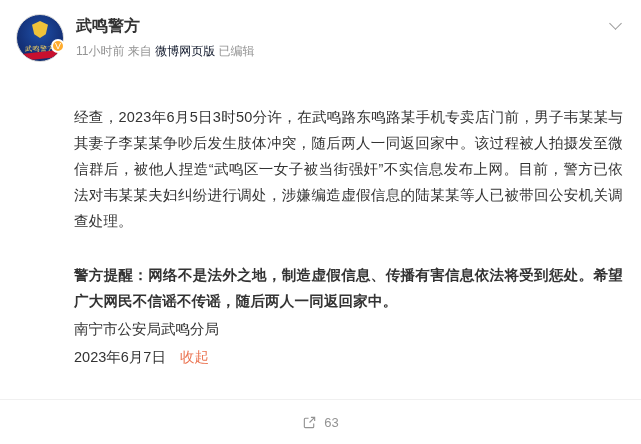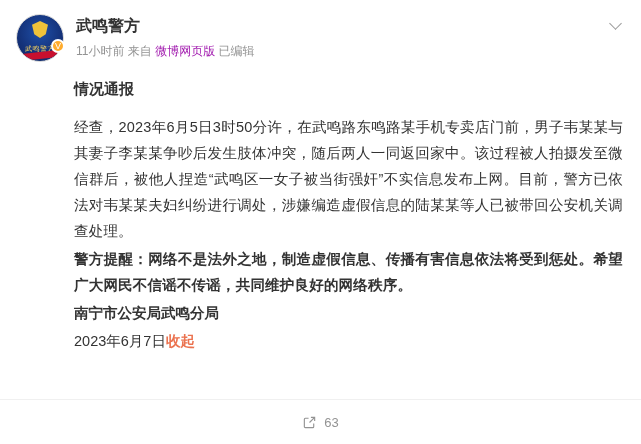--- a/index.html
+++ b/index.html
@@ -100,21 +100,21 @@
     color: #333333;
     line-height: 20px;
   }
   .meta-line {
     margin-top: 7px;
     font-size: 12px;
     color: #939393;
     line-height: 16px;
   }
   .meta-line .src-link {
-    color: #a21caf;
+    color: #0f172a;
   }
   .chevron {
     position: absolute;
     right: 18px;
     top: 18px;
     width: 12px;
     height: 12px;
     cursor: pointer;
   }
   .chevron::before {
@@ -140,36 +140,34 @@
     color: #333333;
     margin-bottom: 12px;
     font-size: 15px;
   }
   .para {
     margin: 0 0 2px 0;
     text-align: justify;
     letter-spacing: 0.2px;
   }
   .para.gap {
-    margin-top: 0;
+    margin-top: 28px;
   }
   .para.bold {
     font-weight: bold;
   }
   .sign {
-    font-weight: bold;
   }
   .date-line {
     margin-top: 2px;
   }
   .collapse-link {
     color: #eb7350;
     cursor: pointer;
-    margin-left: 0;
-    font-weight: bold;
+    margin-left: 14px;
   }
   
   .divider {
     position: absolute;
     left: 0;
     right: 0;
     bottom: 44px;
     height: 1px;
     background: #f0f0f0;
   }
@@ -219,23 +217,22 @@
         <span>来自</span>
         <span class="src-link">微博网页版</span>
         <span>已编辑</span>
       </div>
     </div>
 
     <div class="chevron"></div>
   </div>
 
   <div class="content">
-    <div class="title-line">情况通报</div>
     <p class="para gap">经查，2023年6月5日3时50分许，在武鸣路东鸣路某手机专卖店门前，男子韦某某与其妻子李某某争吵后发生肢体冲突，随后两人一同返回家中。该过程被人拍摄发至微信群后，被他人捏造“武鸣区一女子被当街强奸”不实信息发布上网。目前，警方已依法对韦某某夫妇纠纷进行调处，涉嫌编造虚假信息的陆某某等人已被带回公安机关调查处理。</p>
-    <p class="para gap bold">警方提醒：网络不是法外之地，制造虚假信息、传播有害信息依法将受到惩处。希望广大网民不信谣不传谣，共同维护良好的网络秩序。</p>
+    <p class="para gap bold">警方提醒：网络不是法外之地，制造虚假信息、传播有害信息依法将受到惩处。希望广大网民不信谣不传谣，随后两人一同返回家中。</p>
     <div class="sign">南宁市公安局武鸣分局</div>
     <div class="date-line">
       <span>2023年6月7日</span><span class="collapse-link">收起</span>
     </div>
   </div>
 
   <div class="divider"></div>
 
   <div class="actions">
     <div class="action">

